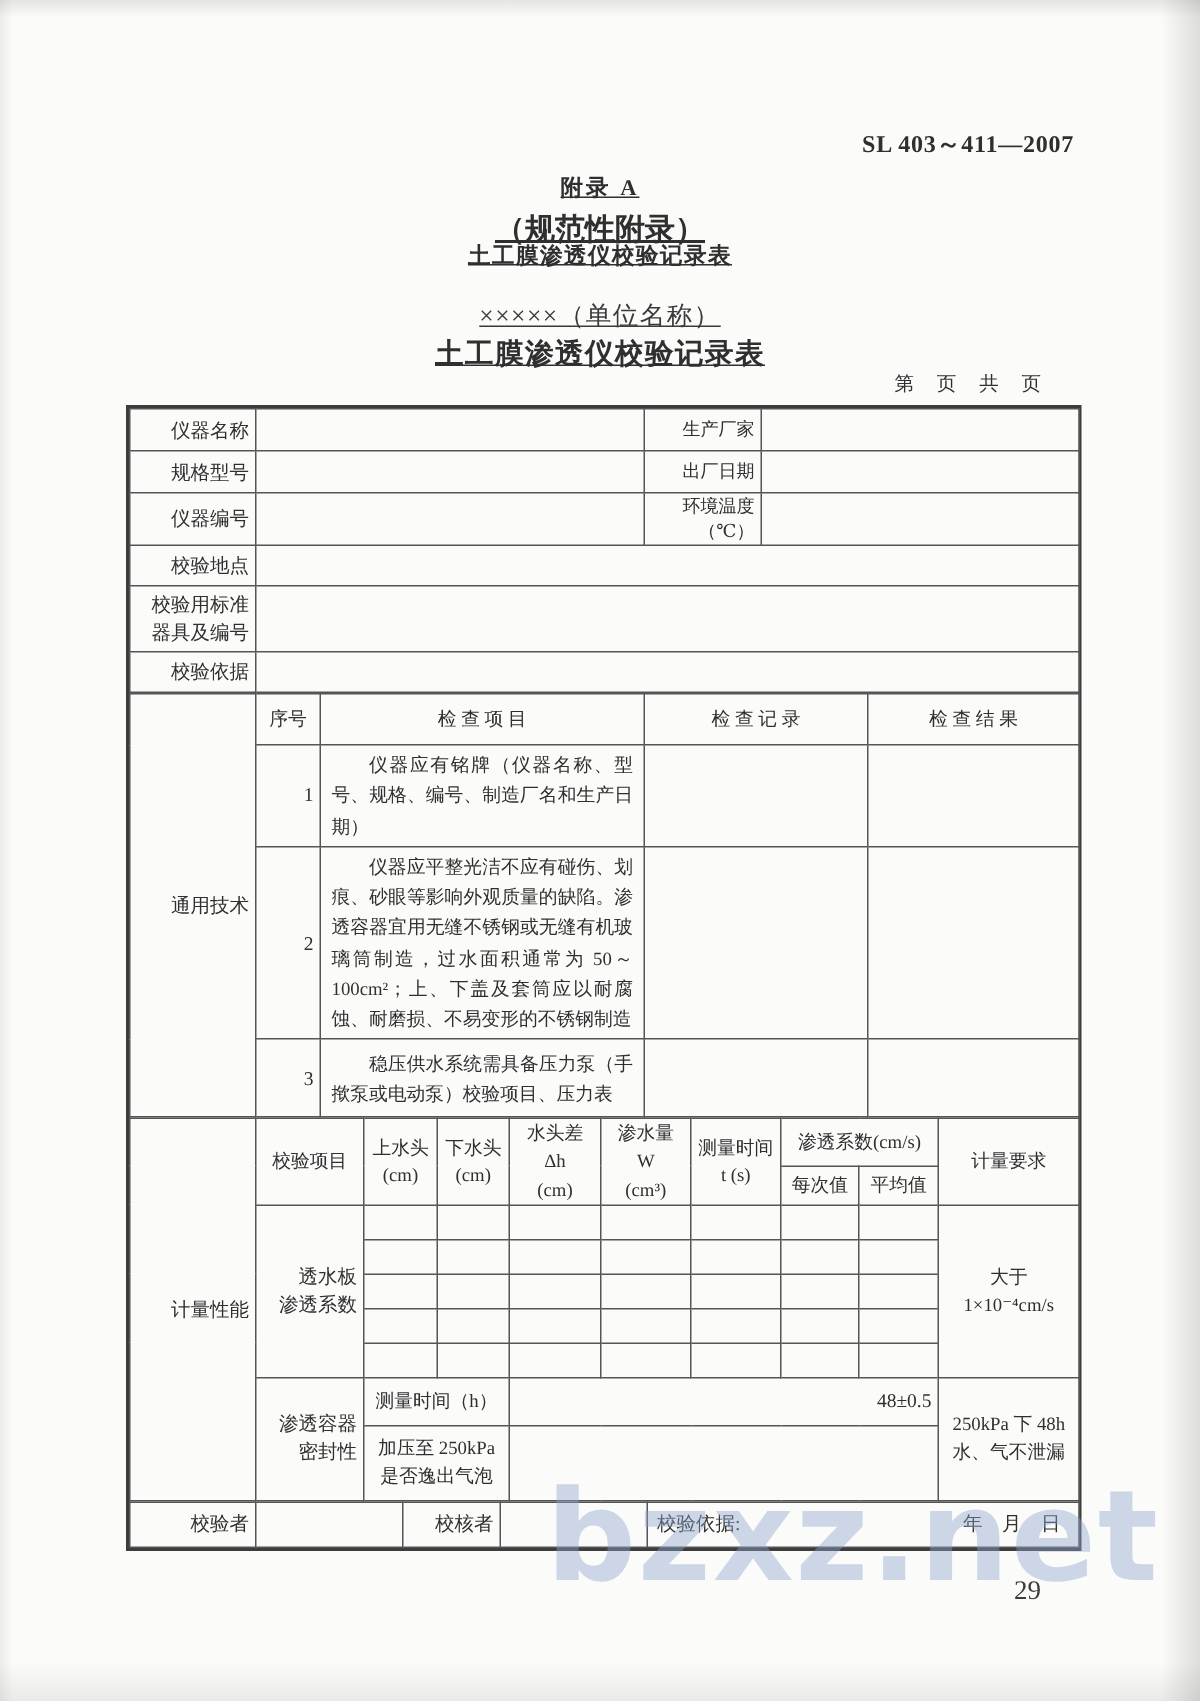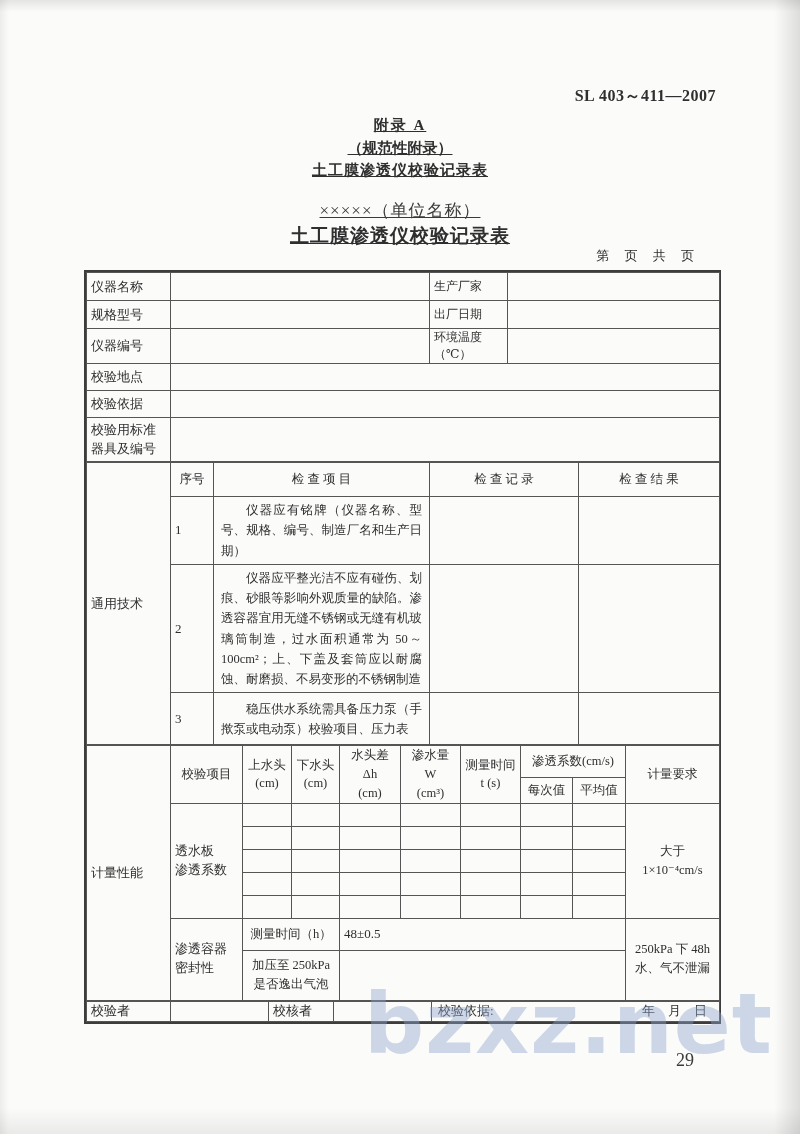--- a/index.html
+++ b/index.html
@@ -12,30 +12,30 @@
   
   .edge{position:absolute;pointer-events:none;z-index:9;}
   .edge-right{top:0;right:0;width:26px;height:100%;background:linear-gradient(to right,rgba(0,0,0,0),rgba(0,0,0,0.12));}
   .edge-bottom{left:0;bottom:0;width:100%;height:26px;background:linear-gradient(to bottom,rgba(0,0,0,0),rgba(0,0,0,0.07));}
   .edge-top{left:0;top:0;width:100%;height:12px;background:linear-gradient(to top,rgba(0,0,0,0),rgba(0,0,0,0.09));}
   .edge-left{left:0;top:0;width:9px;height:100%;background:linear-gradient(to left,rgba(0,0,0,0),rgba(0,0,0,0.06));}
 
   .std-code{position:absolute;top:86px;right:84px;font-size:16px;font-weight:bold;letter-spacing:0.5px;}
   .tcenter{position:absolute;left:0;width:100%;text-align:center;text-decoration:underline;}
   .t-appendix{top:116px;font-size:15px;font-weight:bold;letter-spacing:2px;}
-  .t-apptype{top:139px;font-size:15px;font-weight:bold;}
+  .t-apptype{top:139px;font-size:20px;font-weight:bold;}
   .t-apptitle{top:161px;font-size:15px;font-weight:bold;letter-spacing:1px;}
   .t-org{top:199px;font-size:17px;letter-spacing:1px;color:#3a3a3a;}
   .t-form{top:223px;font-size:19px;font-weight:bold;letter-spacing:1px;}
   .pagination{position:absolute;top:247px;right:100px;font-size:13px;letter-spacing:6px;}
 
   .frame{position:absolute;left:84px;top:270px;width:633px;border:2px solid #3d3d3d;background:transparent;}
   table{width:100%;border-collapse:collapse;table-layout:fixed;}
   td{border:1px solid #555;font-size:13px;padding:0 4px;vertical-align:middle;overflow:hidden;}
-  .lbl{text-align:left;}
+  .lbl{text-align:right;}
   .pre{white-space:pre-line;line-height:1.45;}
   .item-text{font-size:12.5px;line-height:1.62;text-align:justify;text-indent:2em;padding:3px 7px;}
   .hdr{font-size:12.5px;text-align:center;line-height:1.5;}
   .small{font-size:12px;}
   .daterow{display:flex;justify-content:space-between;align-items:center;padding:0 12px 0 6px;}
   .watermark{
     position:absolute;left:364px;top:982px;z-index:8;
     font-family:"DejaVu Sans","Liberation Sans",sans-serif;
     font-weight:bold;font-size:84px;line-height:1;
     color:#8ca5cd;opacity:0.42;letter-spacing:1px;
@@ -83,27 +83,27 @@
     <tr style="height:28px">
       <td class="lbl">仪器编号</td>
       <td></td>
       <td class="lbl small">环境温度（℃）</td>
       <td></td>
     </tr>
     <tr style="height:27px">
       <td class="lbl">校验地点</td>
       <td colspan="3"></td>
     </tr>
-    <tr style="height:27px">
-      <td class="lbl">校验依据</td>
-      <td colspan="3"></td>
-    </tr>
     <tr style="height:44px">
       <td class="lbl pre">校验用标准
 器具及编号</td>
+      <td colspan="3"></td>
+    </tr>
+    <tr style="height:27px">
+      <td class="lbl">校验依据</td>
       <td colspan="3"></td>
     </tr>
   </tbody>
     </table>
 
   <table>
     <colgroup>
         <col style="width:84px">
         <col style="width:43px">
         <col style="width:216px">
@@ -241,21 +241,21 @@
 
   <table>
     <colgroup>
         <col style="width:84px">
         <col style="width:98px">
         <col style="width:65px">
         <col style="width:98px">
         <col style="width:288px">
       </colgroup>
     <tbody>
-        <tr style="height:20px">
+        <tr style="height:30px">
       <td class="lbl">校验者</td>
       <td></td>
       <td class="lbl">校核者</td>
       <td></td>
       <td style="padding:0">
         <div class="daterow">
           <span>校验依据:</span>
           <span>年　月　日</span>
         </div>
       </td>

